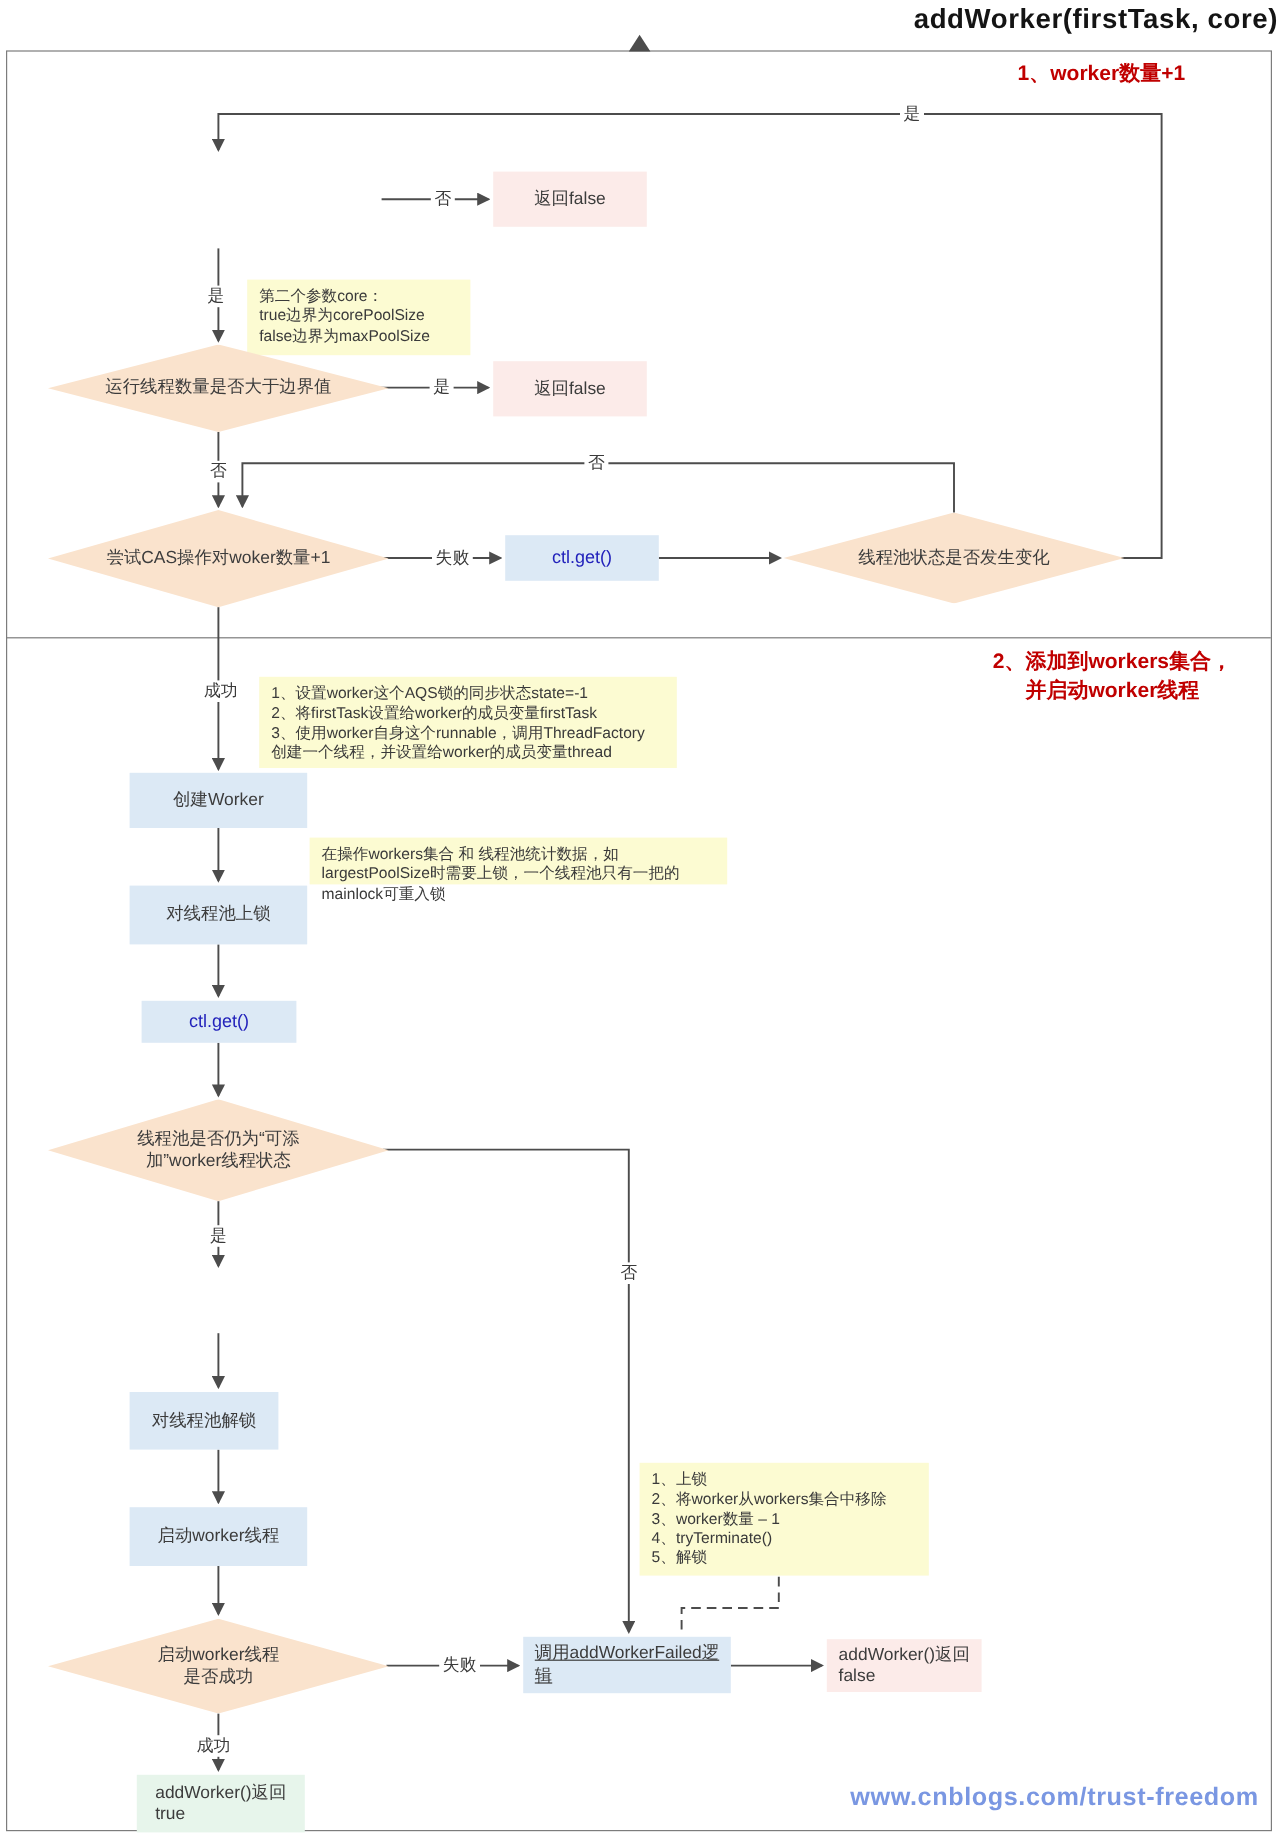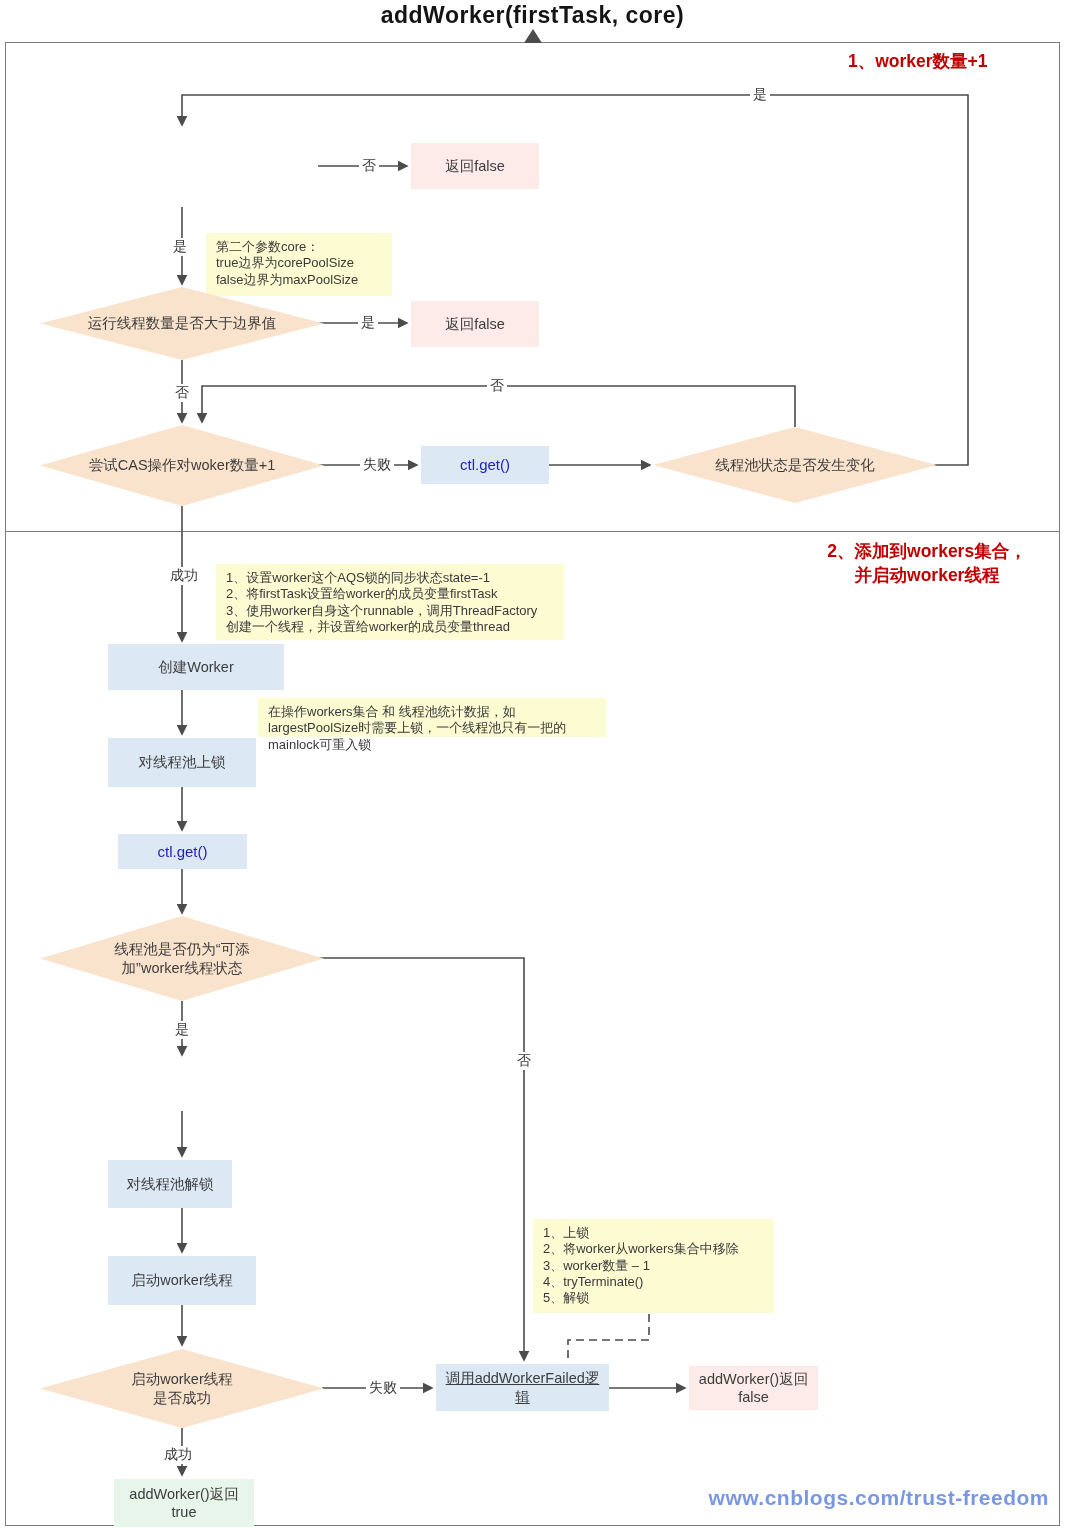--- a/index.html
+++ b/index.html
@@ -1,29 +1,29 @@
 <!DOCTYPE html>
 <html><head>
 <meta charset="utf-8">
 <style>
   html,body{margin:0;padding:0;background:#ffffff;}
   body{font-family:"Liberation Sans","DejaVu Sans",sans-serif;color:#3c3c3c;}
   .canvas{position:relative;width:1065px;height:1531px;background:#fff;overflow:hidden;}
-  .page-title{position:absolute;left:0;top:2px;width:100%;text-align:center;
+  .page-title{position:absolute;left:0;top:2px;width:100%;text-align:right;
     font-size:23px;font-weight:bold;color:#141414;letter-spacing:0.5px;}
   .outer{position:absolute;left:5px;top:42px;width:1053px;height:1482px;
     border:1px solid #7c7c7c;z-index:0;}
   .divider{position:absolute;left:5px;top:531px;width:1054px;height:0;
     border-top:1px solid #7c7c7c;z-index:0;}
   .uparrow{position:absolute;left:524px;top:29px;width:0;height:0;z-index:2;
     border-left:9px solid transparent;border-right:9px solid transparent;
     border-bottom:14px solid #4c4c4c;}
   svg.wires{position:absolute;left:0;top:0;z-index:1;}
   .node{position:absolute;z-index:2;display:flex;align-items:center;justify-content:center;
-    text-align:center;white-space:pre-line;font-size:14.5px;line-height:1.27;color:#3c3c3c;}
+    text-align:left;white-space:pre-line;font-size:14.5px;line-height:1.27;color:#3c3c3c;}
   .dnode{position:absolute;z-index:2;}
   .dshape{position:absolute;left:0;top:0;right:0;bottom:0;
     clip-path:polygon(50% 0,100% 50%,50% 100%,0 50%);}
   .dtext{position:absolute;left:-14px;top:0;right:-14px;bottom:0;display:flex;
     align-items:center;justify-content:center;text-align:center;white-space:pre-line;
     font-size:14.5px;line-height:1.3;color:#3c3c3c;}
   .note{position:absolute;z-index:2;font-size:13px;line-height:1.25;padding:6px 10px;
     white-space:pre-line;text-align:left;color:#3a3a3a;box-sizing:border-box;}
   .elabel{position:absolute;z-index:3;transform:translate(-50%,-50%);
     background:#ffffff;padding:0 3px;font-size:14px;color:#3a3a3a;white-space:nowrap;}
@@ -99,21 +99,21 @@
   <div class="dnode" style="left:653px;top:427px;width:284px;height:76px;">
     <div class="dshape" style="background:#fae3cd;"></div>
     <div class="dtext">线程池状态是否发生变化</div>
   </div>
 
   <div class="note" style="left:216px;top:564px;width:348px;height:76px;background:#fcfbd2;">1、设置worker这个AQS锁的同步状态state=-1
 2、将firstTask设置给worker的成员变量firstTask
 3、使用worker自身这个runnable，调用ThreadFactory
 创建一个线程，并设置给worker的成员变量thread</div>
 
-  <div class="node" style="left:108px;top:644px;width:176px;height:46px;background:#dce9f5;">创建Worker</div>
+  <div class="node" style="left:108px;top:644px;width:148px;height:46px;background:#dce9f5;">创建Worker</div>
 
   <div class="note" style="left:258px;top:698px;width:348px;height:39px;background:#fcfbd2;">在操作workers集合 和 线程池统计数据，如
 largestPoolSize时需要上锁，一个线程池只有一把的
 mainlock可重入锁</div>
 
   <div class="node" style="left:108px;top:738px;width:148px;height:49px;background:#dce9f5;">对线程池上锁</div>
 
   <div class="node code" style="left:118px;top:834px;width:129px;height:35px;background:#dce9f5;color:#2222bb;">ctl.get()</div>
 
   <div class="dnode" style="left:40px;top:916px;width:284px;height:85px;">

